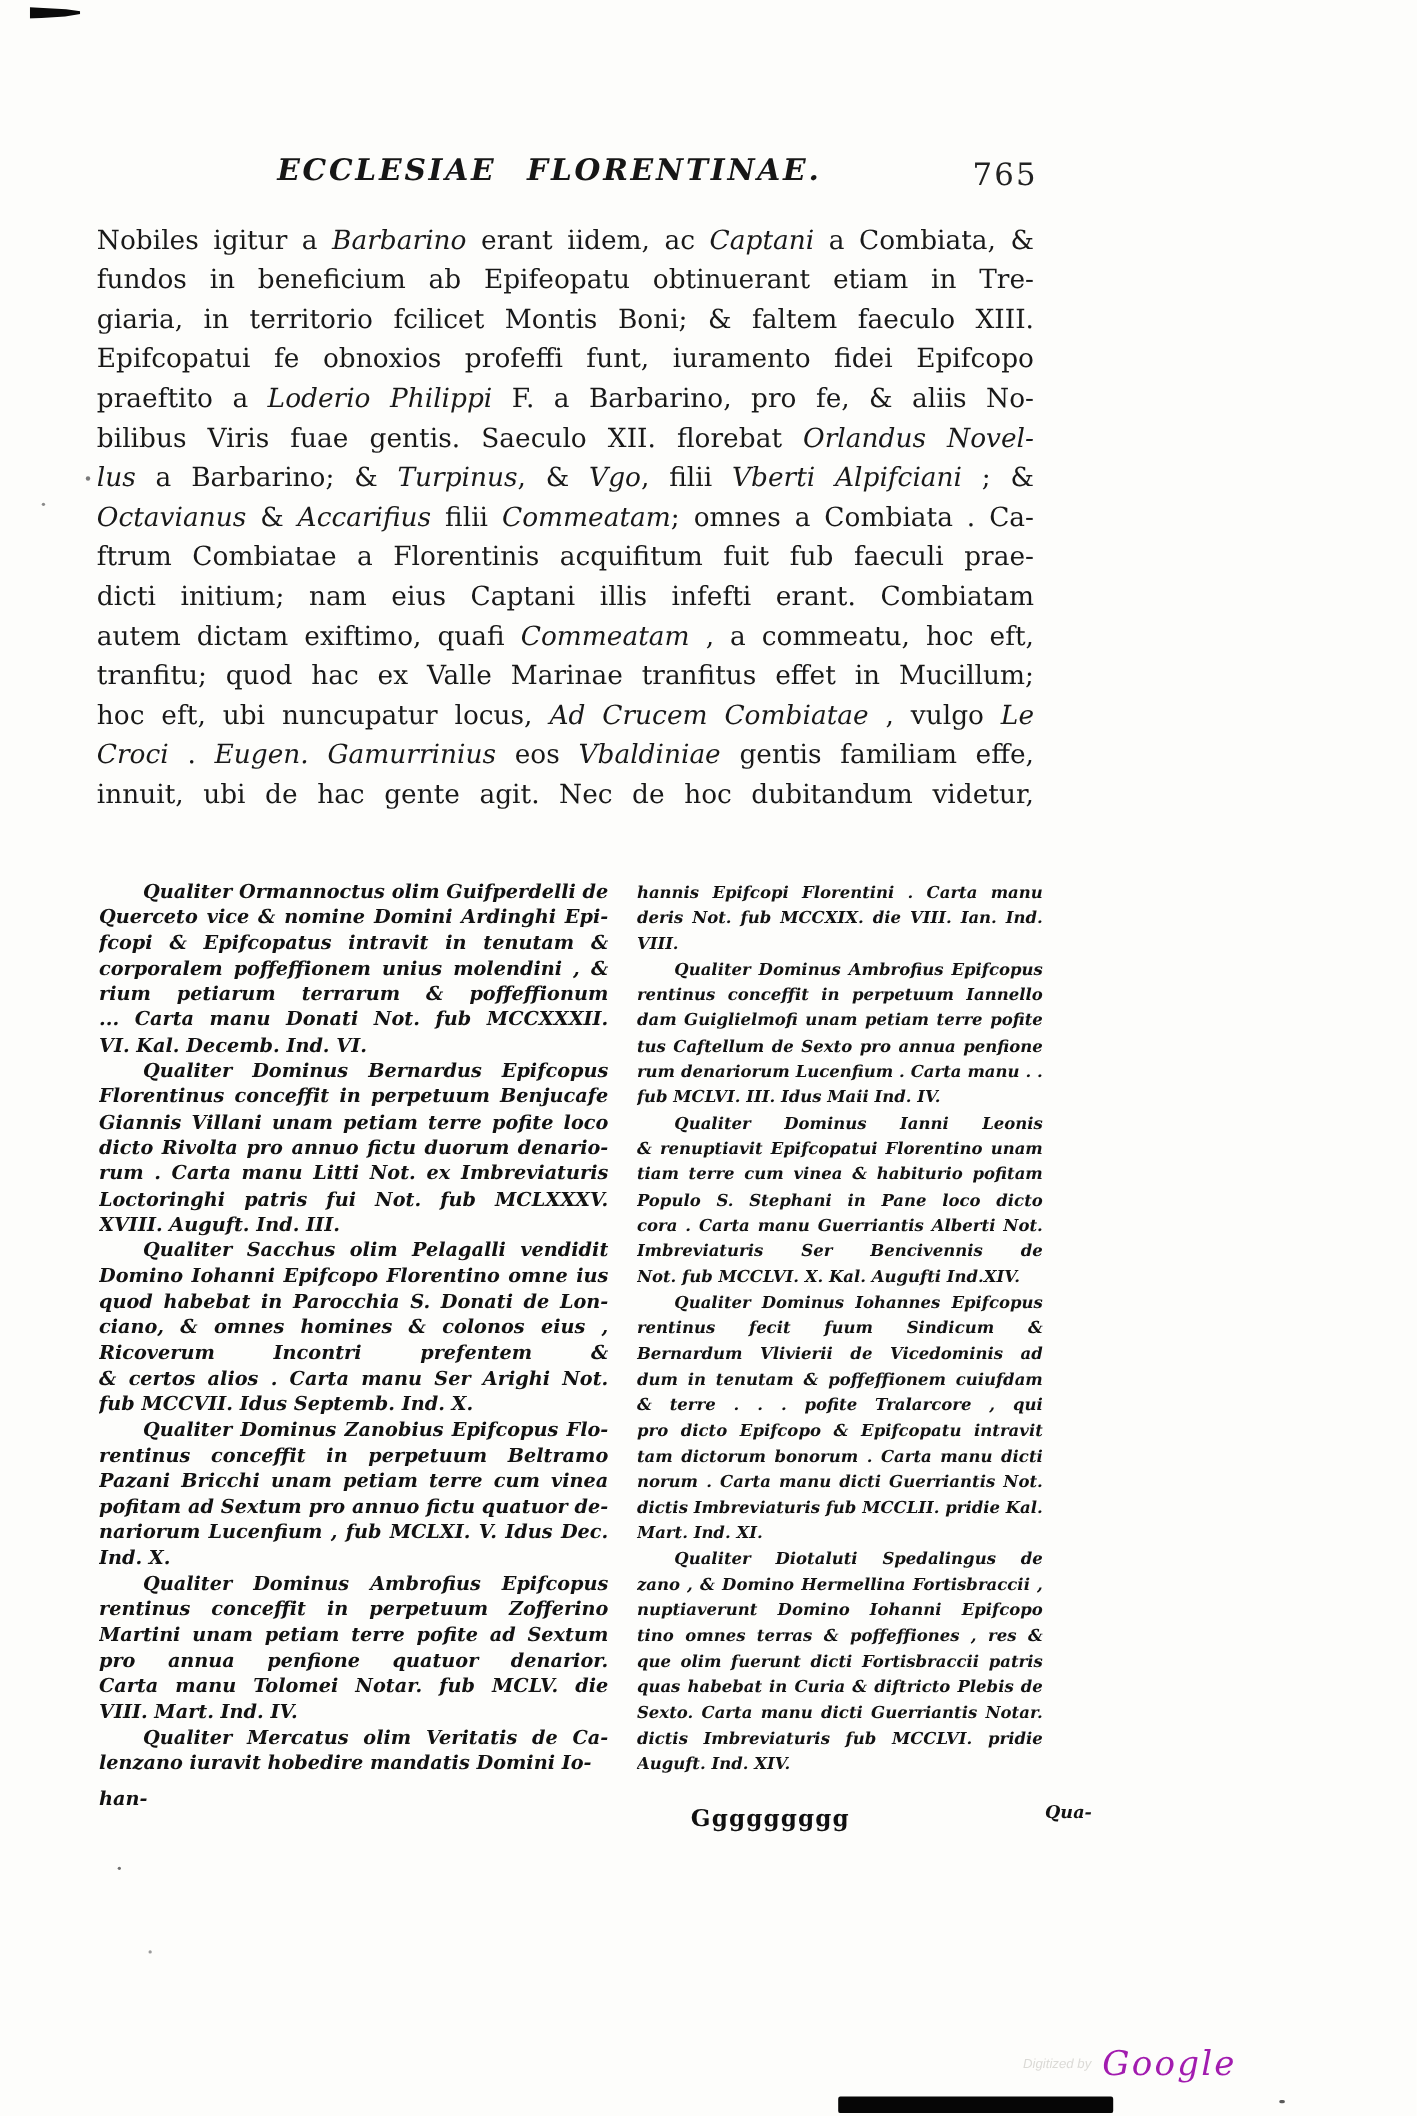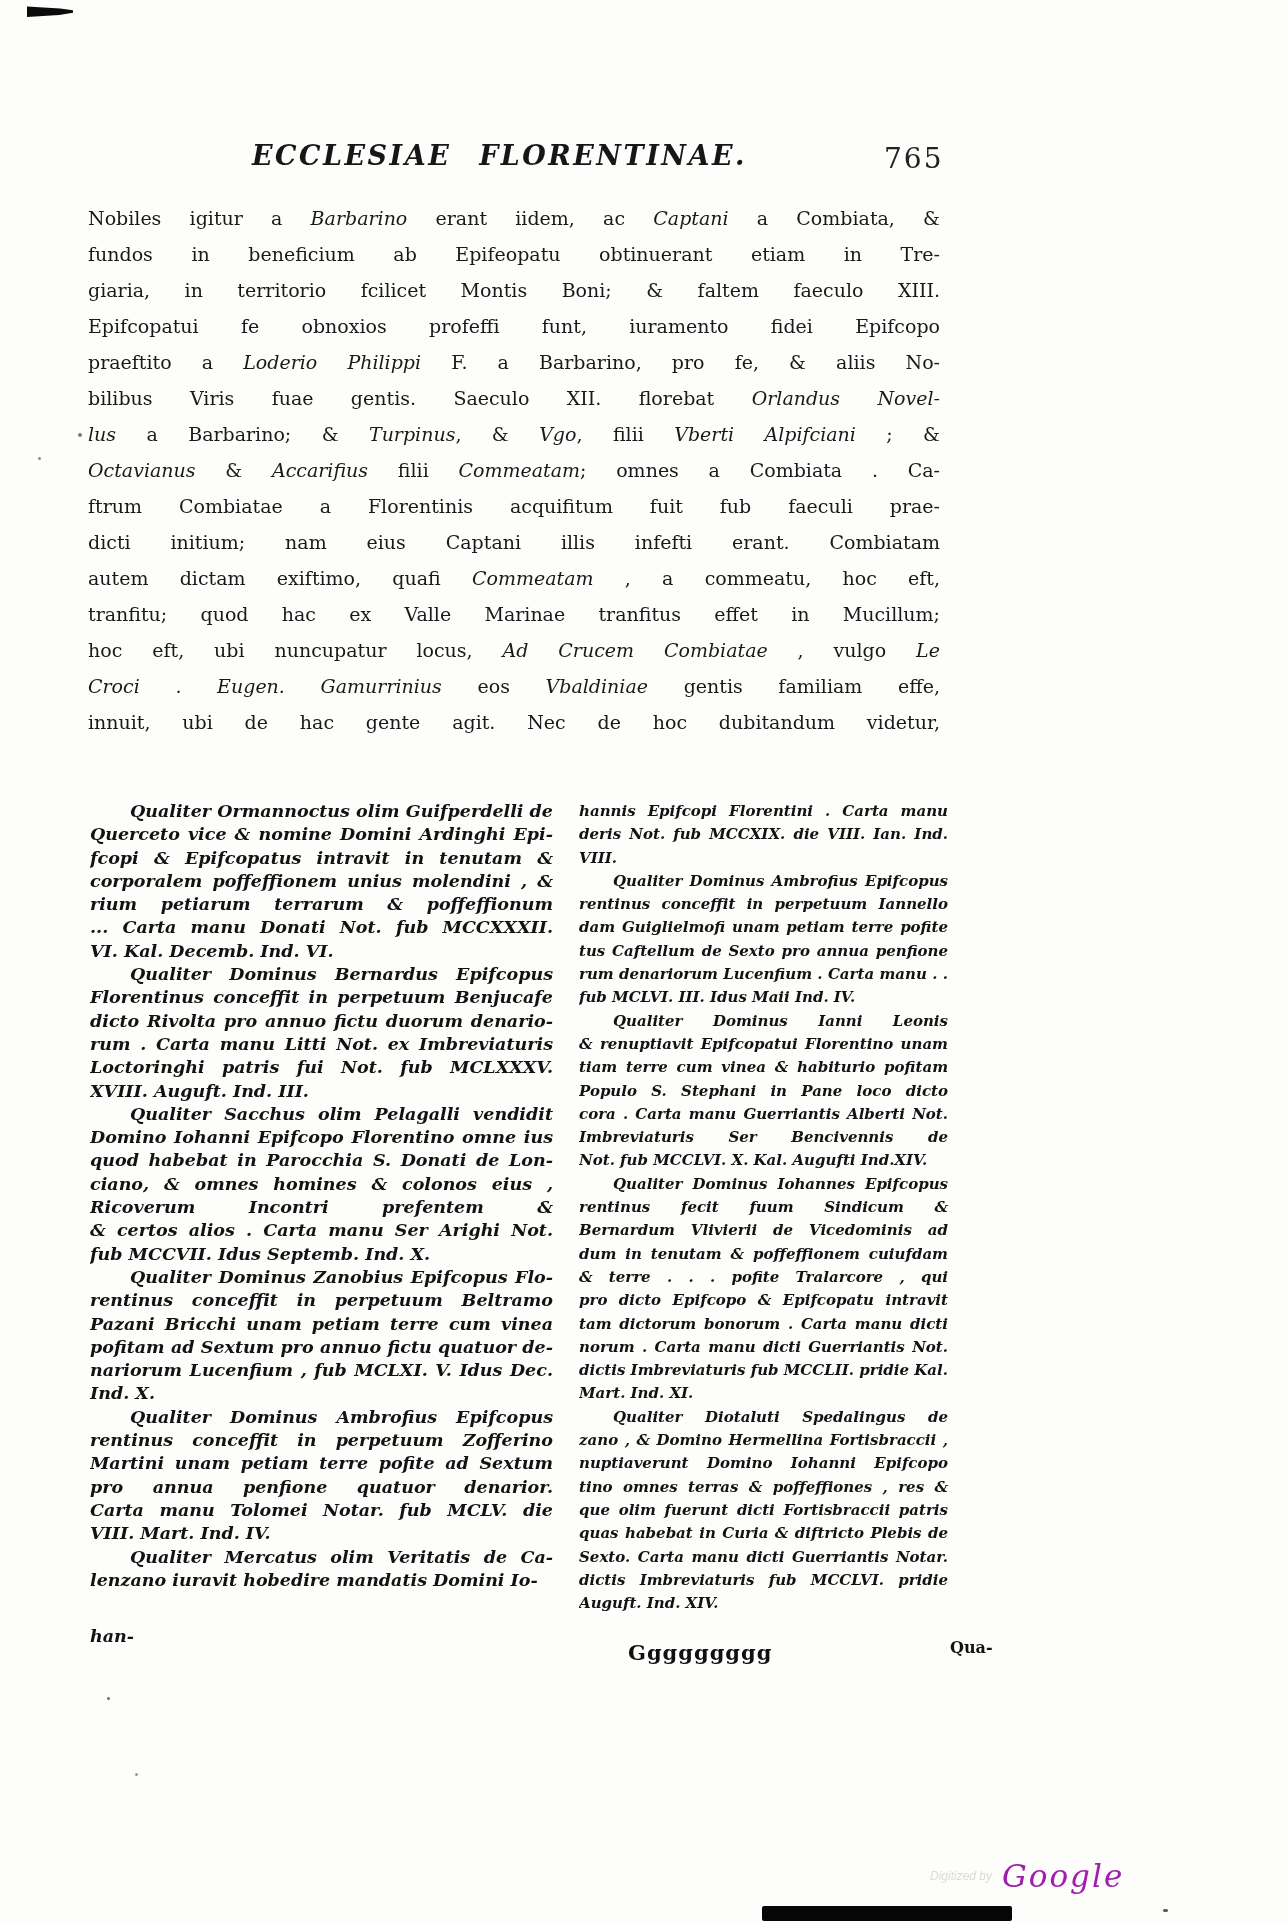--- a/index.html
+++ b/index.html
@@ -19,21 +19,21 @@
     color:#161616;
   }
   .hdr-page{
     position:absolute;left:884px;top:142px;font-size:28px;color:#222;
     letter-spacing:2px;
   }
 
   
   .main-text{
     position:absolute;left:88px;top:200px;width:852px;
-    font-size:19px;line-height:36px;word-spacing:2px;color:#191919;
+    font-size:24px;line-height:36px;word-spacing:2px;color:#191919;
   }
   .ml{height:36px;overflow:hidden;text-align:justify;text-align-last:justify;}
   .ml .it{font-style:italic;}
   .body-catch{
     position:absolute;left:88px;top:740px;width:846px;text-align:right;
     font-size:24px;color:#191919;
   }
 
   
   .fn{position:absolute;top:800px;font-style:italic;font-weight:600;color:#121212;}
@@ -47,21 +47,21 @@
   .catch-left{
     position:absolute;left:90px;top:1626px;width:424px;text-align:left;
     font-style:italic;font-weight:600;font-size:17.5px;color:#121212;
   }
   .signature{
     position:absolute;left:628px;top:1640px;
     font-weight:700;font-size:21px;letter-spacing:1px;color:#101010;
   }
   .catch-right{
     position:absolute;left:950px;top:1638px;
-    font-weight:700;font-size:16px;color:#121212;
+    font-style:italic;font-weight:700;font-size:16px;color:#121212;
   }
 
   
   .watermark{
     position:absolute;left:930px;top:1858px;display:flex;align-items:center;gap:10px;
     user-select:none;
     font-style:italic;
   }
   .wm-prefix{font-family:"Liberation Sans",sans-serif;font-size:12px;color:#dbdad6;}
   .wm-brand{font-family:"DejaVu Serif",serif;font-size:31px;color:#a21caf;letter-spacing:2px;}
@@ -116,20 +116,21 @@
         <div class="fl">Querceto vice &amp; nomine Domini Ardinghi Epi-</div>
         <div class="fl">fcopi &amp; Epifcopatus intravit in tenutam &amp;</div>
         <div class="fl">corporalem poffeffionem unius molendini , &amp; plu-</div>
         <div class="fl">rium petiarum terrarum &amp; poffeffionum pofitarum</div>
         <div class="fl">... Carta manu Donati Not. fub MCCXXXII.</div>
         <div class="fl last">VI. Kal. Decemb. Ind. VI.</div>
       </div>
       <div class="entry ind">
         <div class="fl">Qualiter Dominus Bernardus Epifcopus</div>
         <div class="fl">Florentinus conceffit in perpetuum Benjucafe</div>
+        <div class="fl">Giannis Villani unam petiam terre pofite loco</div>
         <div class="fl">dicto Rivolta pro annuo fictu duorum denario-</div>
         <div class="fl">rum . Carta manu Litti Not. ex Imbreviaturis</div>
         <div class="fl">Loctoringhi patris fui Not. fub MCLXXXV.</div>
         <div class="fl last">XVIII. Auguft. Ind. III.</div>
       </div>
       <div class="entry ind">
         <div class="fl">Qualiter Sacchus olim Pelagalli vendidit</div>
         <div class="fl">Domino Iohanni Epifcopo Florentino omne ius</div>
         <div class="fl">quod habebat in Parocchia S. Donati de Lon-</div>
         <div class="fl">ciano, &amp; omnes homines &amp; colonos eius , videlicet</div>

